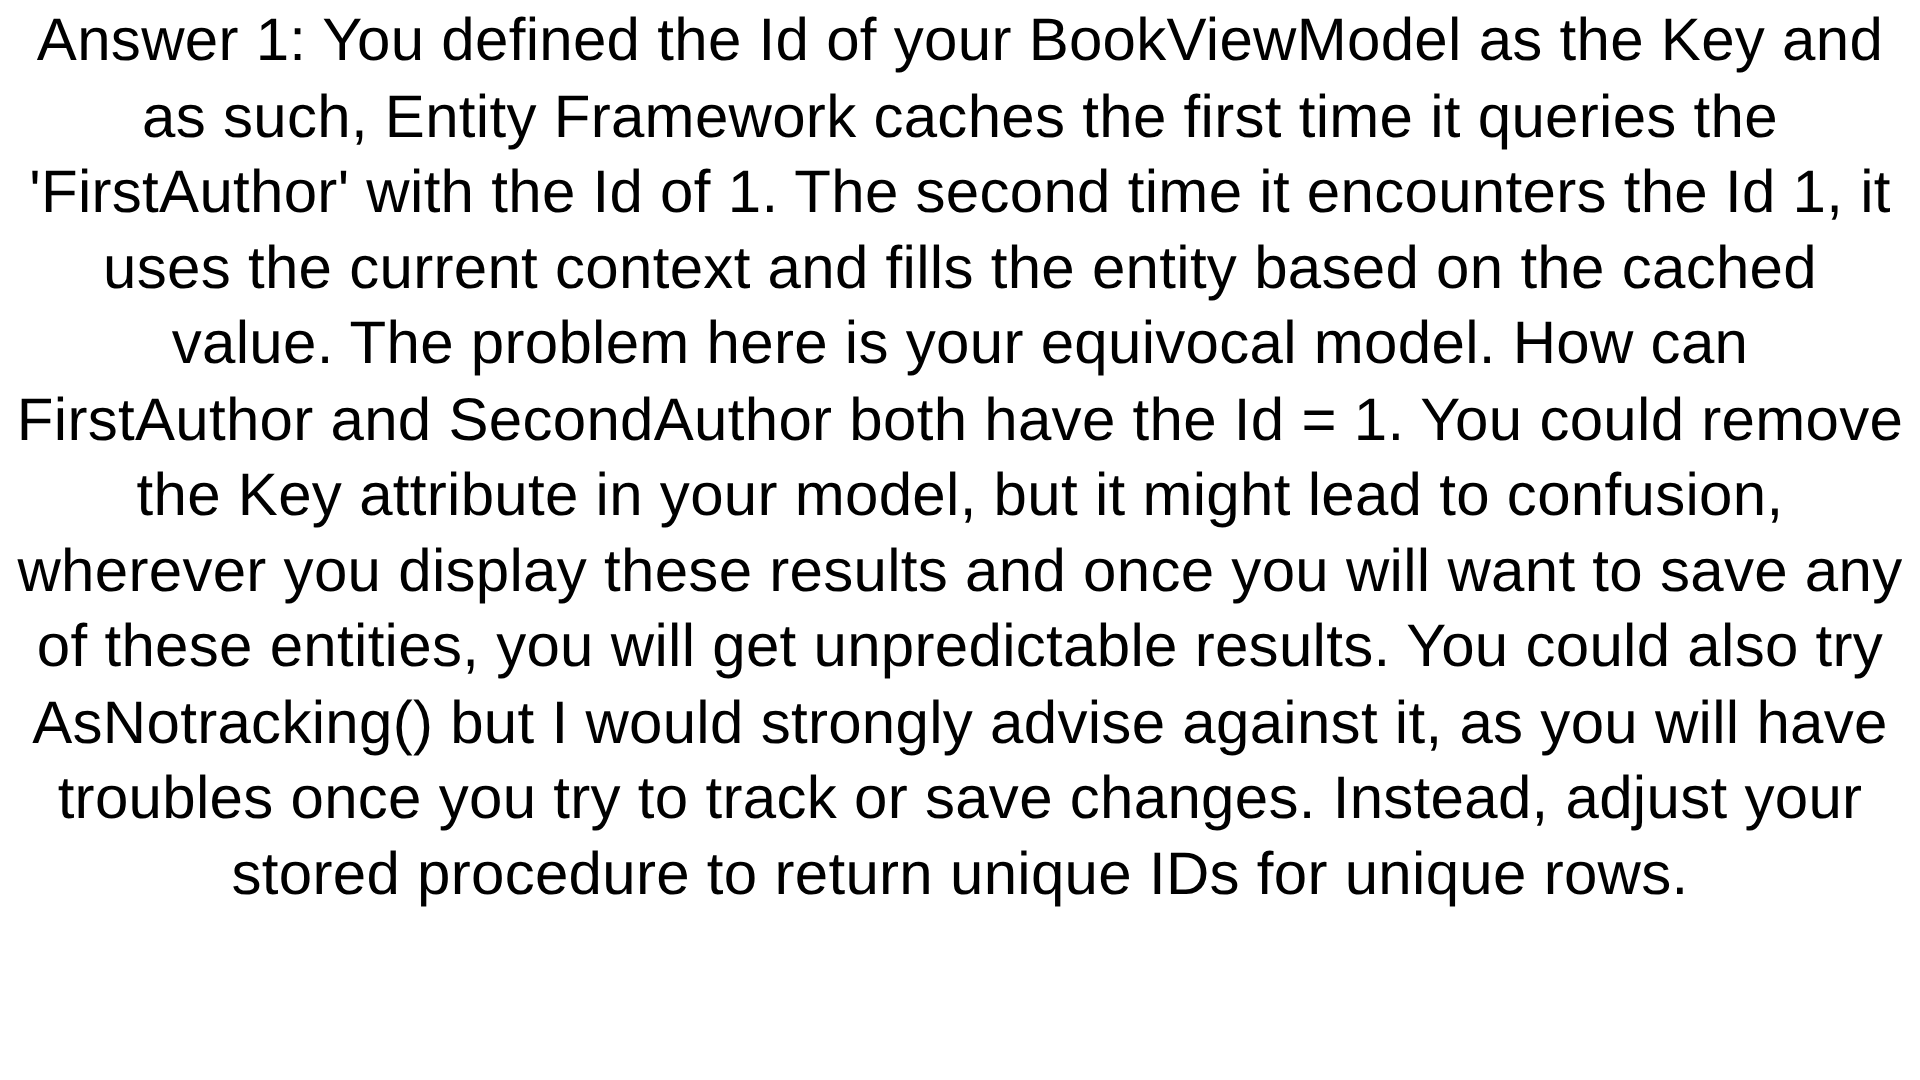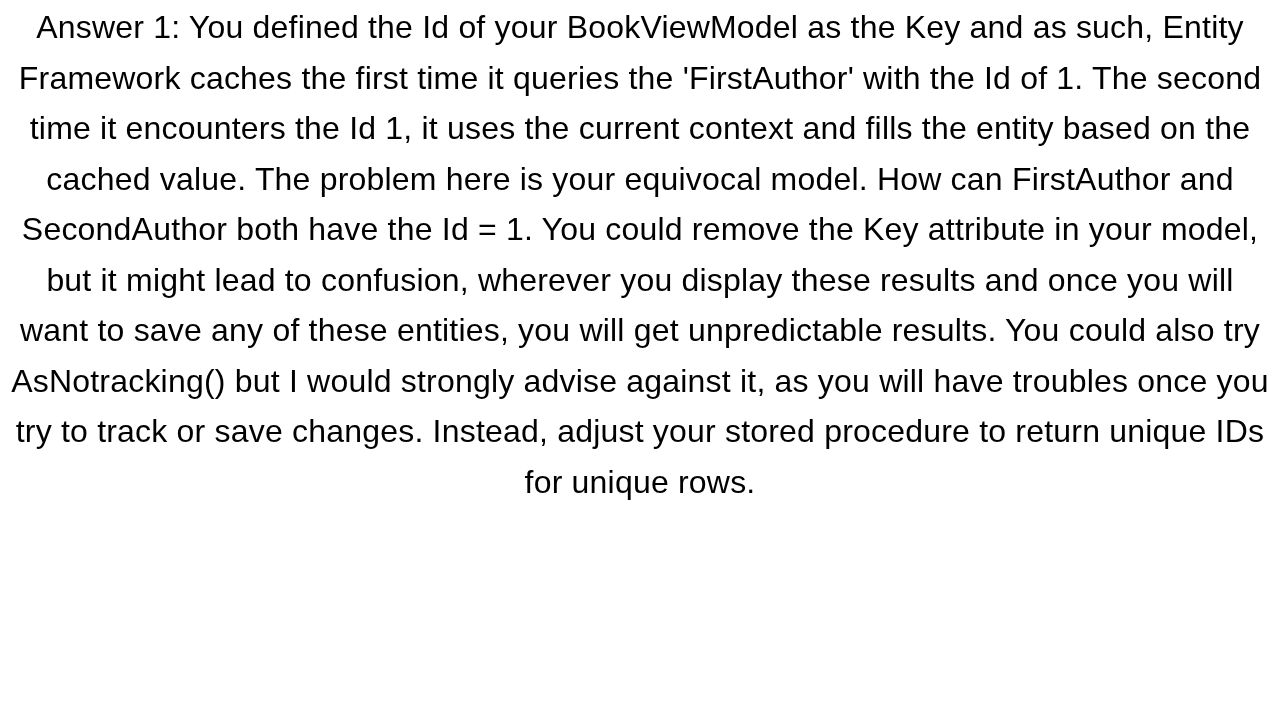--- a/index.html
+++ b/index.html
@@ -15,21 +15,21 @@
     width: 1280px;
     height: 720px;
     display: flex;
     align-items: flex-start;
     justify-content: center;
   }
   .text-block {
     width: 1260px;
     padding-top: 2px;
     color: #000000;
-    font-size: 32px;
+    font-size: 40px;
     line-height: 50.5px;
     text-align: center;
     letter-spacing: 0.2px;
     font-weight: 400;
   }
 </style>
 </head>
 <body>
 
 <div class="page">

